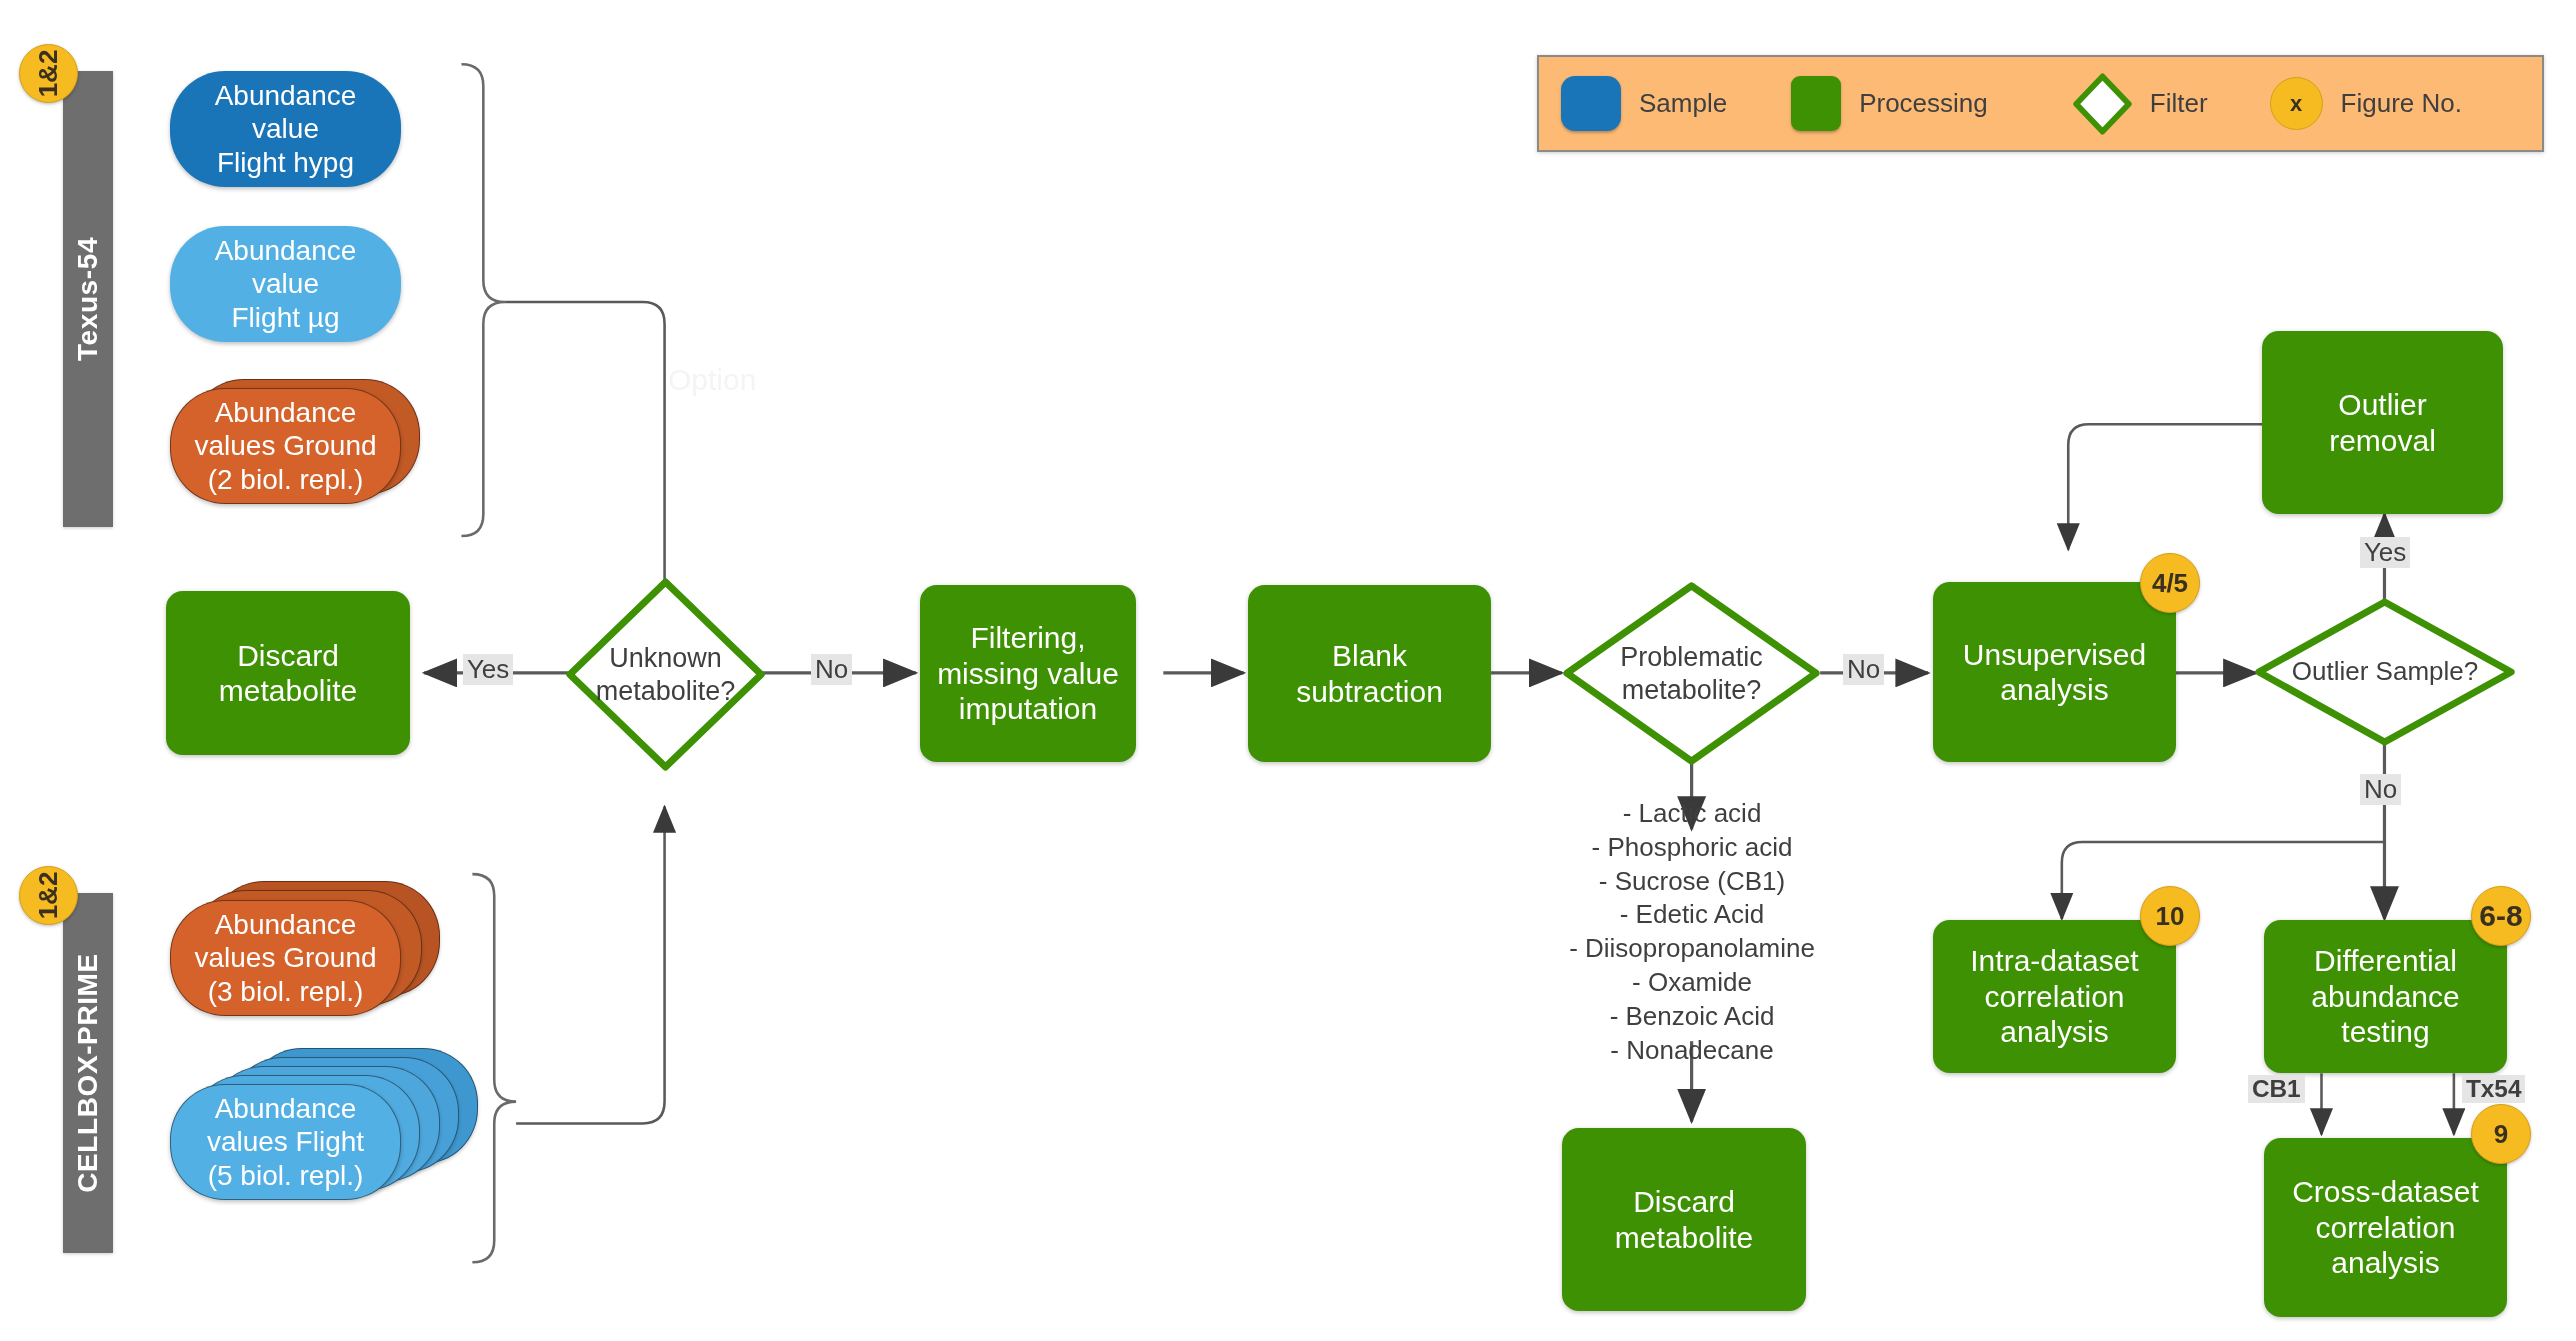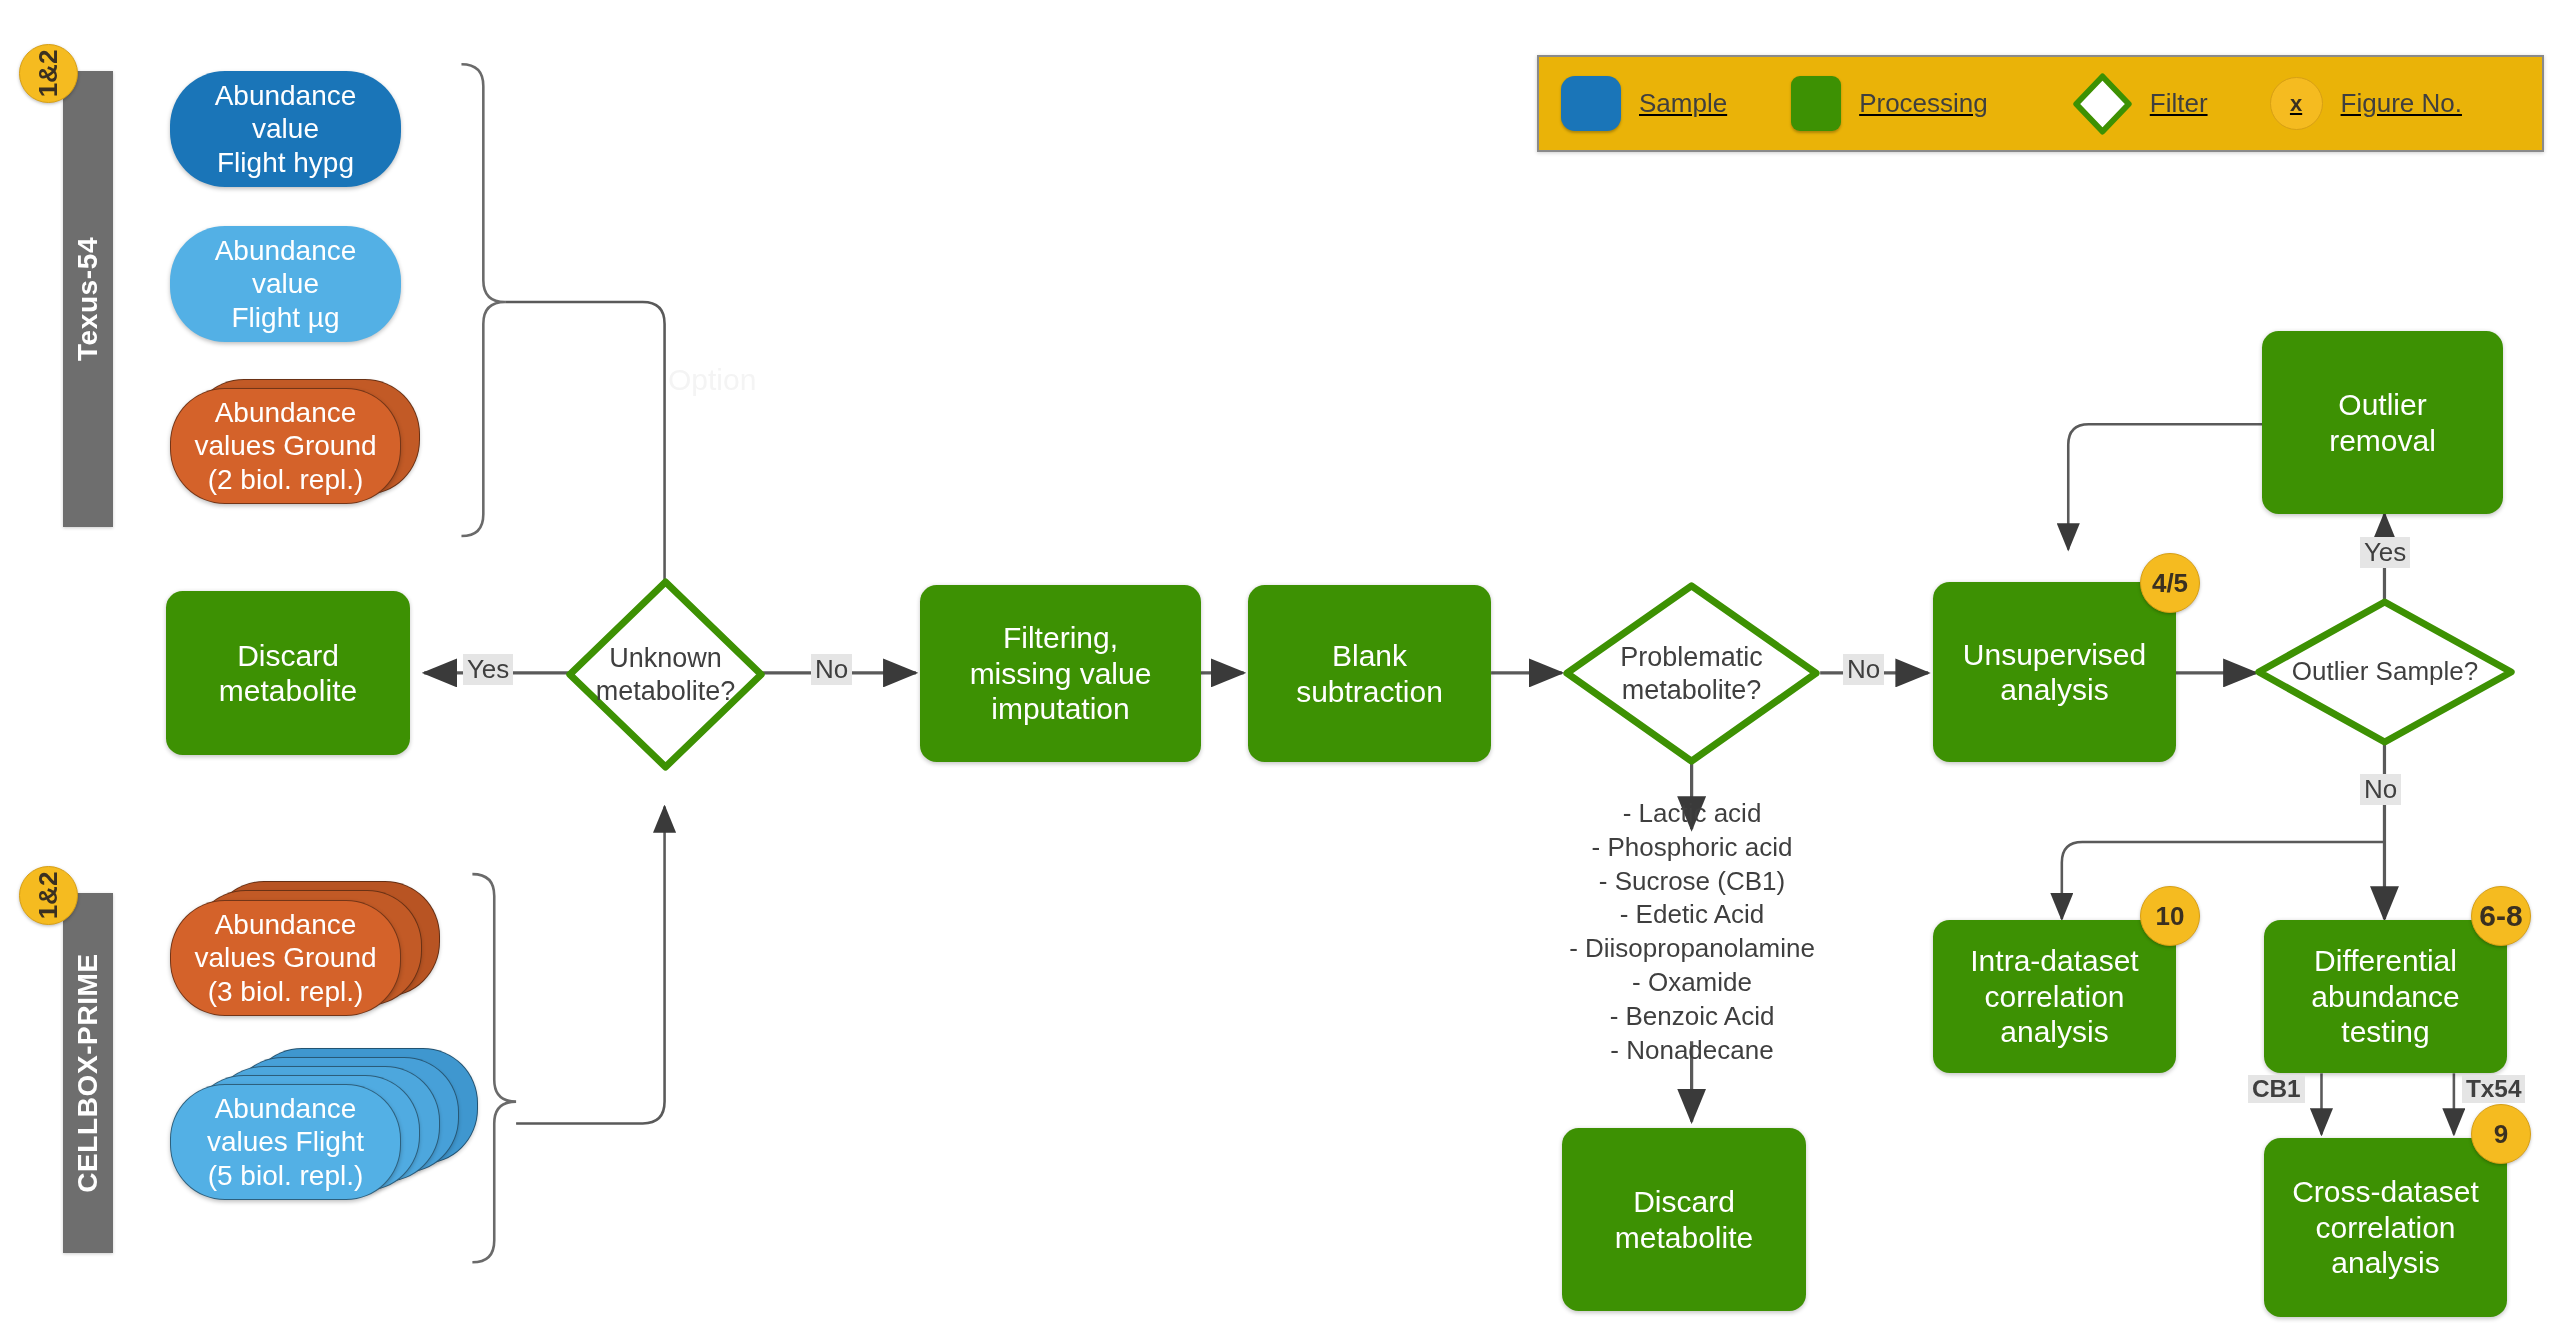--- a/index.html
+++ b/index.html
@@ -45,22 +45,22 @@
 
   
   .elabel{position:absolute;color:#3f3f3f;font-size:26px;white-space:nowrap;
           background:#e5e5e5;padding:0 3.9px;}
   .elabel.bold{font-weight:bold;font-size:24.4px;}
   .listtext{position:absolute;color:#3f3f3f;font-size:26px;line-height:1.30;
             text-align:center;white-space:pre-line;}
   .watermark{position:absolute;color:#f4f4f4;font-size:30px;white-space:nowrap;}
 
   
-  #legend{position:absolute;background:#eab308;border:2.6px solid #8a8a8a;
-          display:flex;align-items:center;box-shadow:0 1.3px 3.9px rgba(0,0,0,.2);text-decoration:underline;}
+  #legend{position:absolute;background:#fdba74;border:2.6px solid #8a8a8a;
+          display:flex;align-items:center;box-shadow:0 1.3px 3.9px rgba(0,0,0,.2);}
   #legend .item{display:flex;align-items:center;}
   #legend .ltext{color:#3f3f3f;font-size:26px;white-space:nowrap;}
   .sw-sample{width:60px;height:55px;border-radius:14px;background:#1a75b8;
              box-shadow:0 1.3px 2.6px rgba(0,0,0,.25);}
   .sw-proc{width:50px;height:55px;border-radius:9px;background:#3d9103;
            box-shadow:0 1.3px 2.6px rgba(0,0,0,.25);}
   .sw-filter{width:59px;height:62px;}
   .sw-fig{width:51px;height:51px;border-radius:50%;background:#f5bb20;
           border:1.3px solid #d79f14;display:flex;align-items:center;justify-content:center;
           color:#3a3021;font-size:22px;font-weight:bold;}
@@ -175,21 +175,21 @@
 metabolite</div>
 
   <div class="diamond" style="left:566px;top:578px;width:199px;height:193px;">
     <svg width="199" height="193" viewBox="0 0 310 300">
       <polygon points="155,6 304,150 155,294 6,150" fill="#ffffff" stroke="#3d9103" stroke-width="11" stroke-linejoin="round"></polygon>
     </svg>
     <div class="dlabel" style="white-space: pre-line;">Unknown
 metabolite?</div>
   </div>
 
-  <div class="node proc" style="left: 920px; top: 585px; width: 281px; height: 177px; white-space: pre-line;">Filtering,
+  <div class="node proc" style="left: 920px; top: 585px; width: 216px; height: 177px; white-space: pre-line;">Filtering,
 missing value
 imputation</div>
 
   <div class="node proc" style="left: 1248px; top: 585px; width: 243px; height: 177px; white-space: pre-line;">Blank
 subtraction</div>
 
   <div class="diamond" style="left:1563px;top:582px;width:257px;height:183px;">
     <svg width="257" height="183" viewBox="0 0 400 285">
       <polygon points="200,6 394,142 200,279 6,142" fill="#ffffff" stroke="#3d9103" stroke-width="11" stroke-linejoin="round"></polygon>
     </svg>

